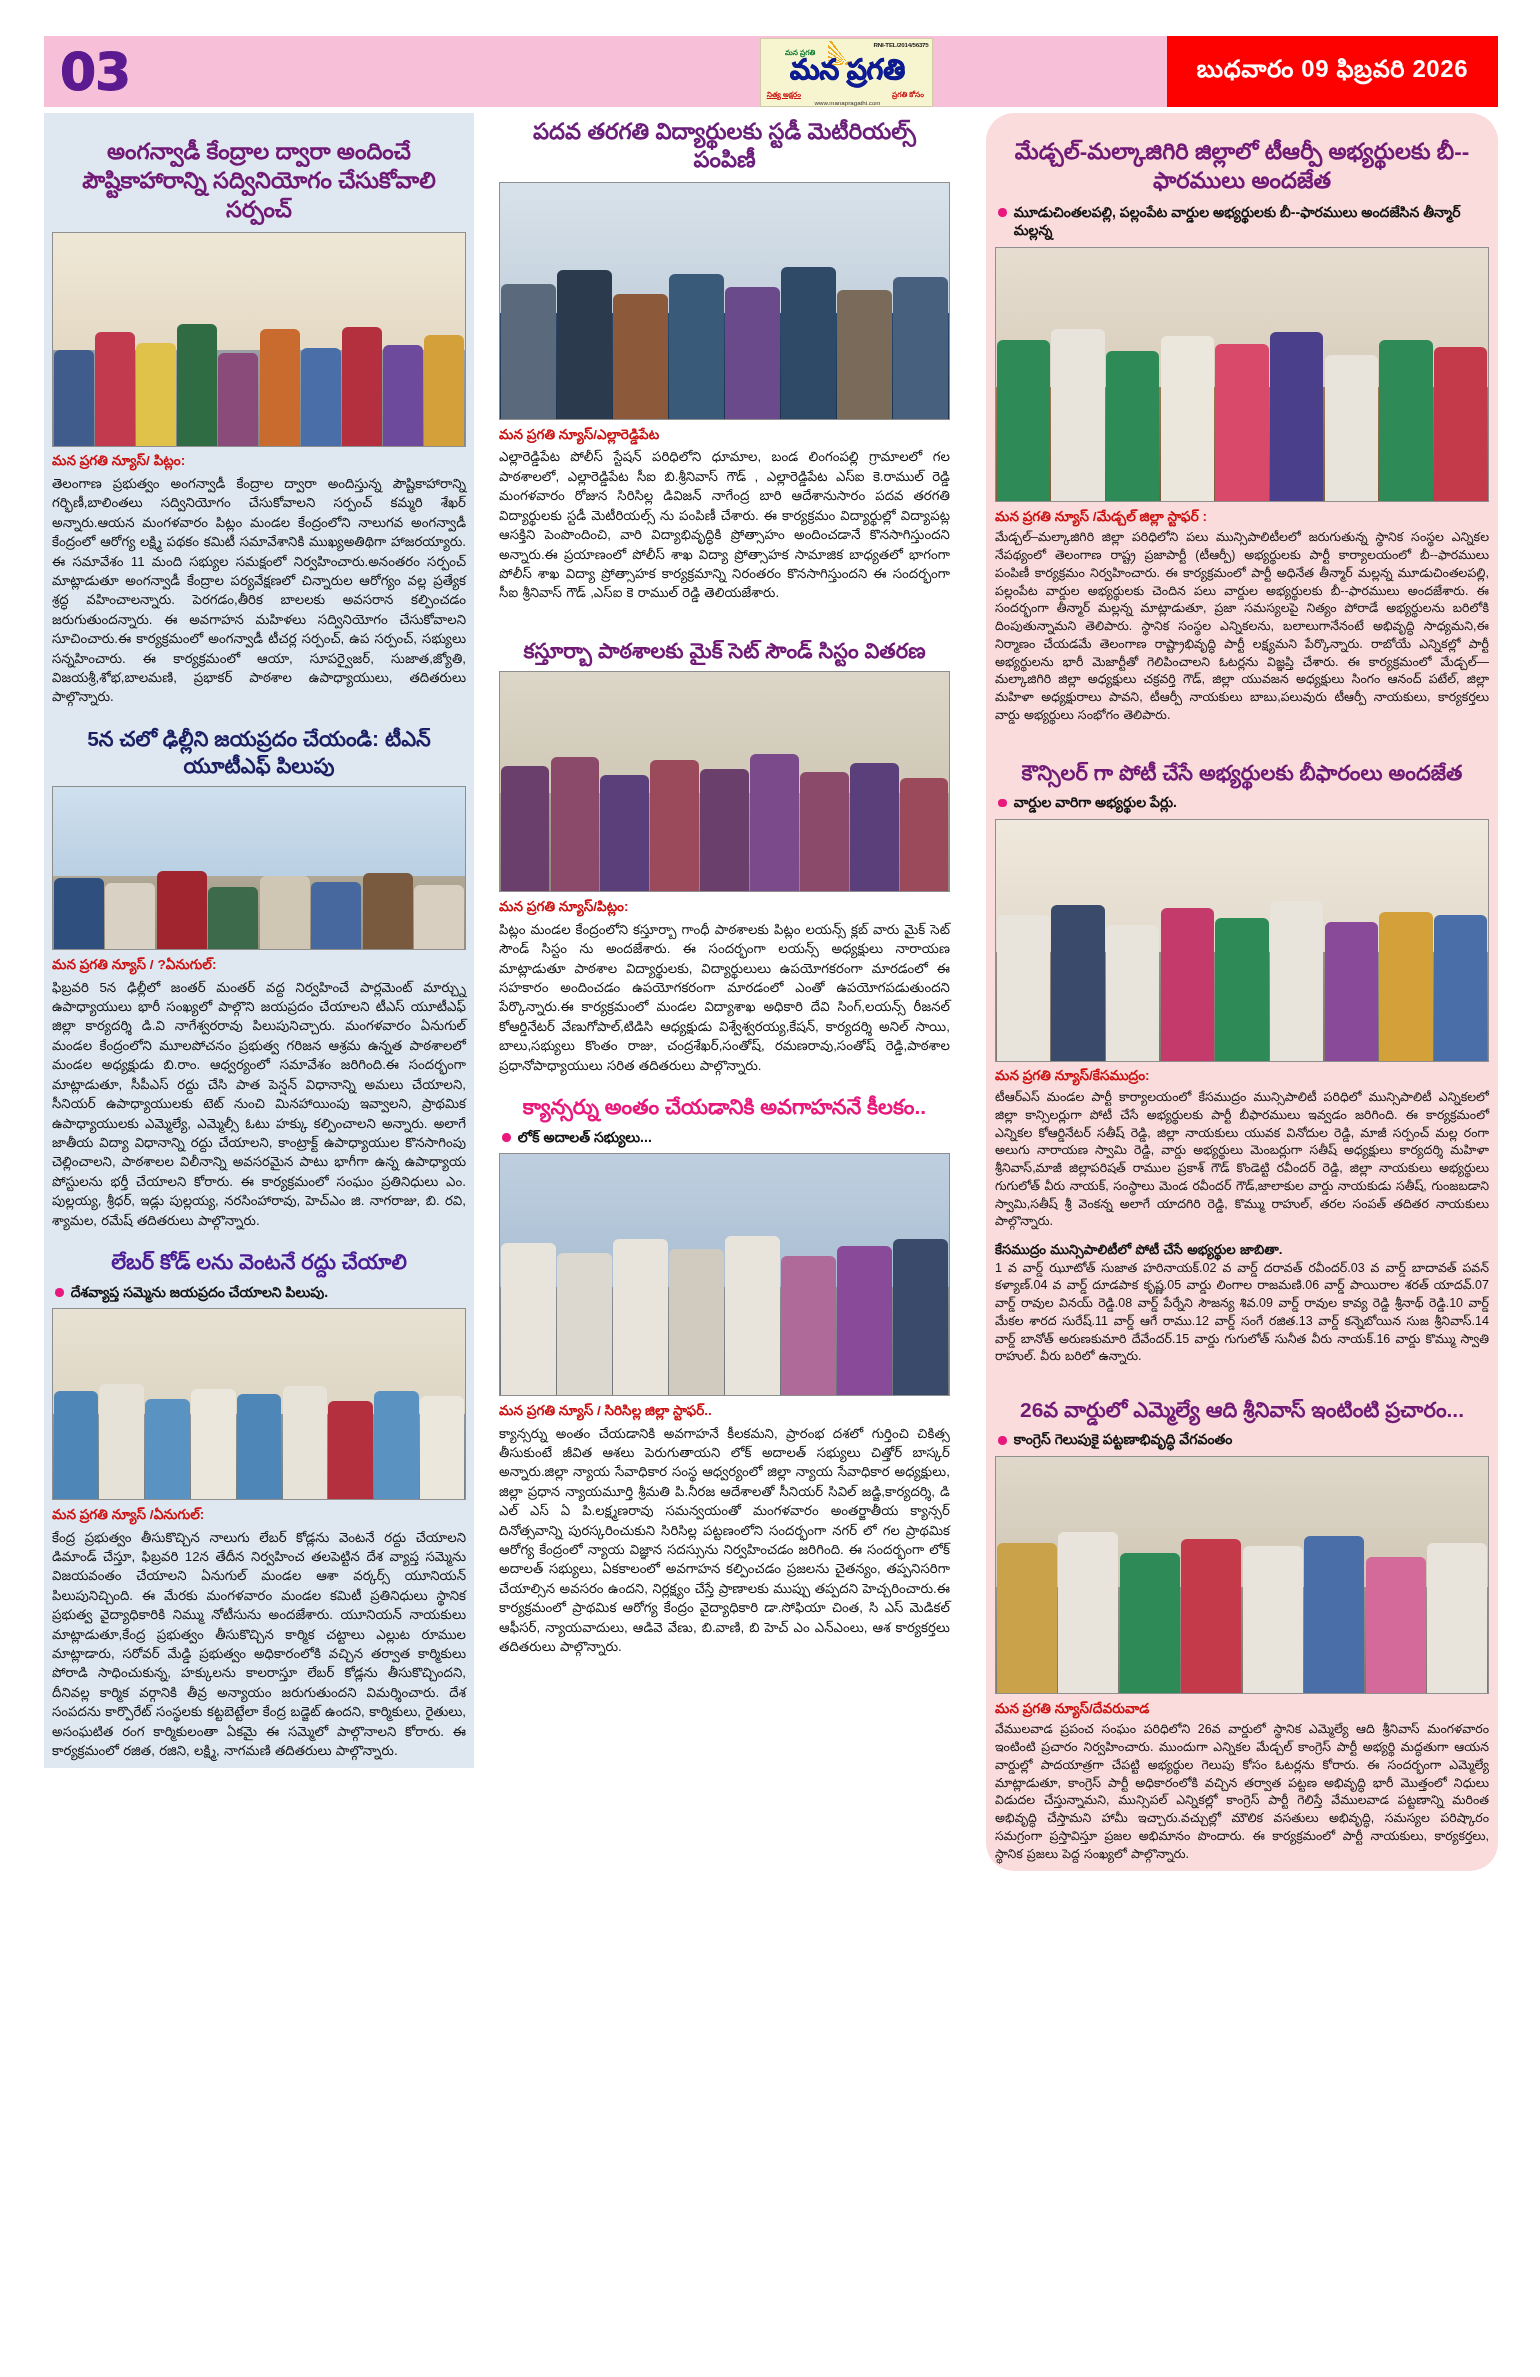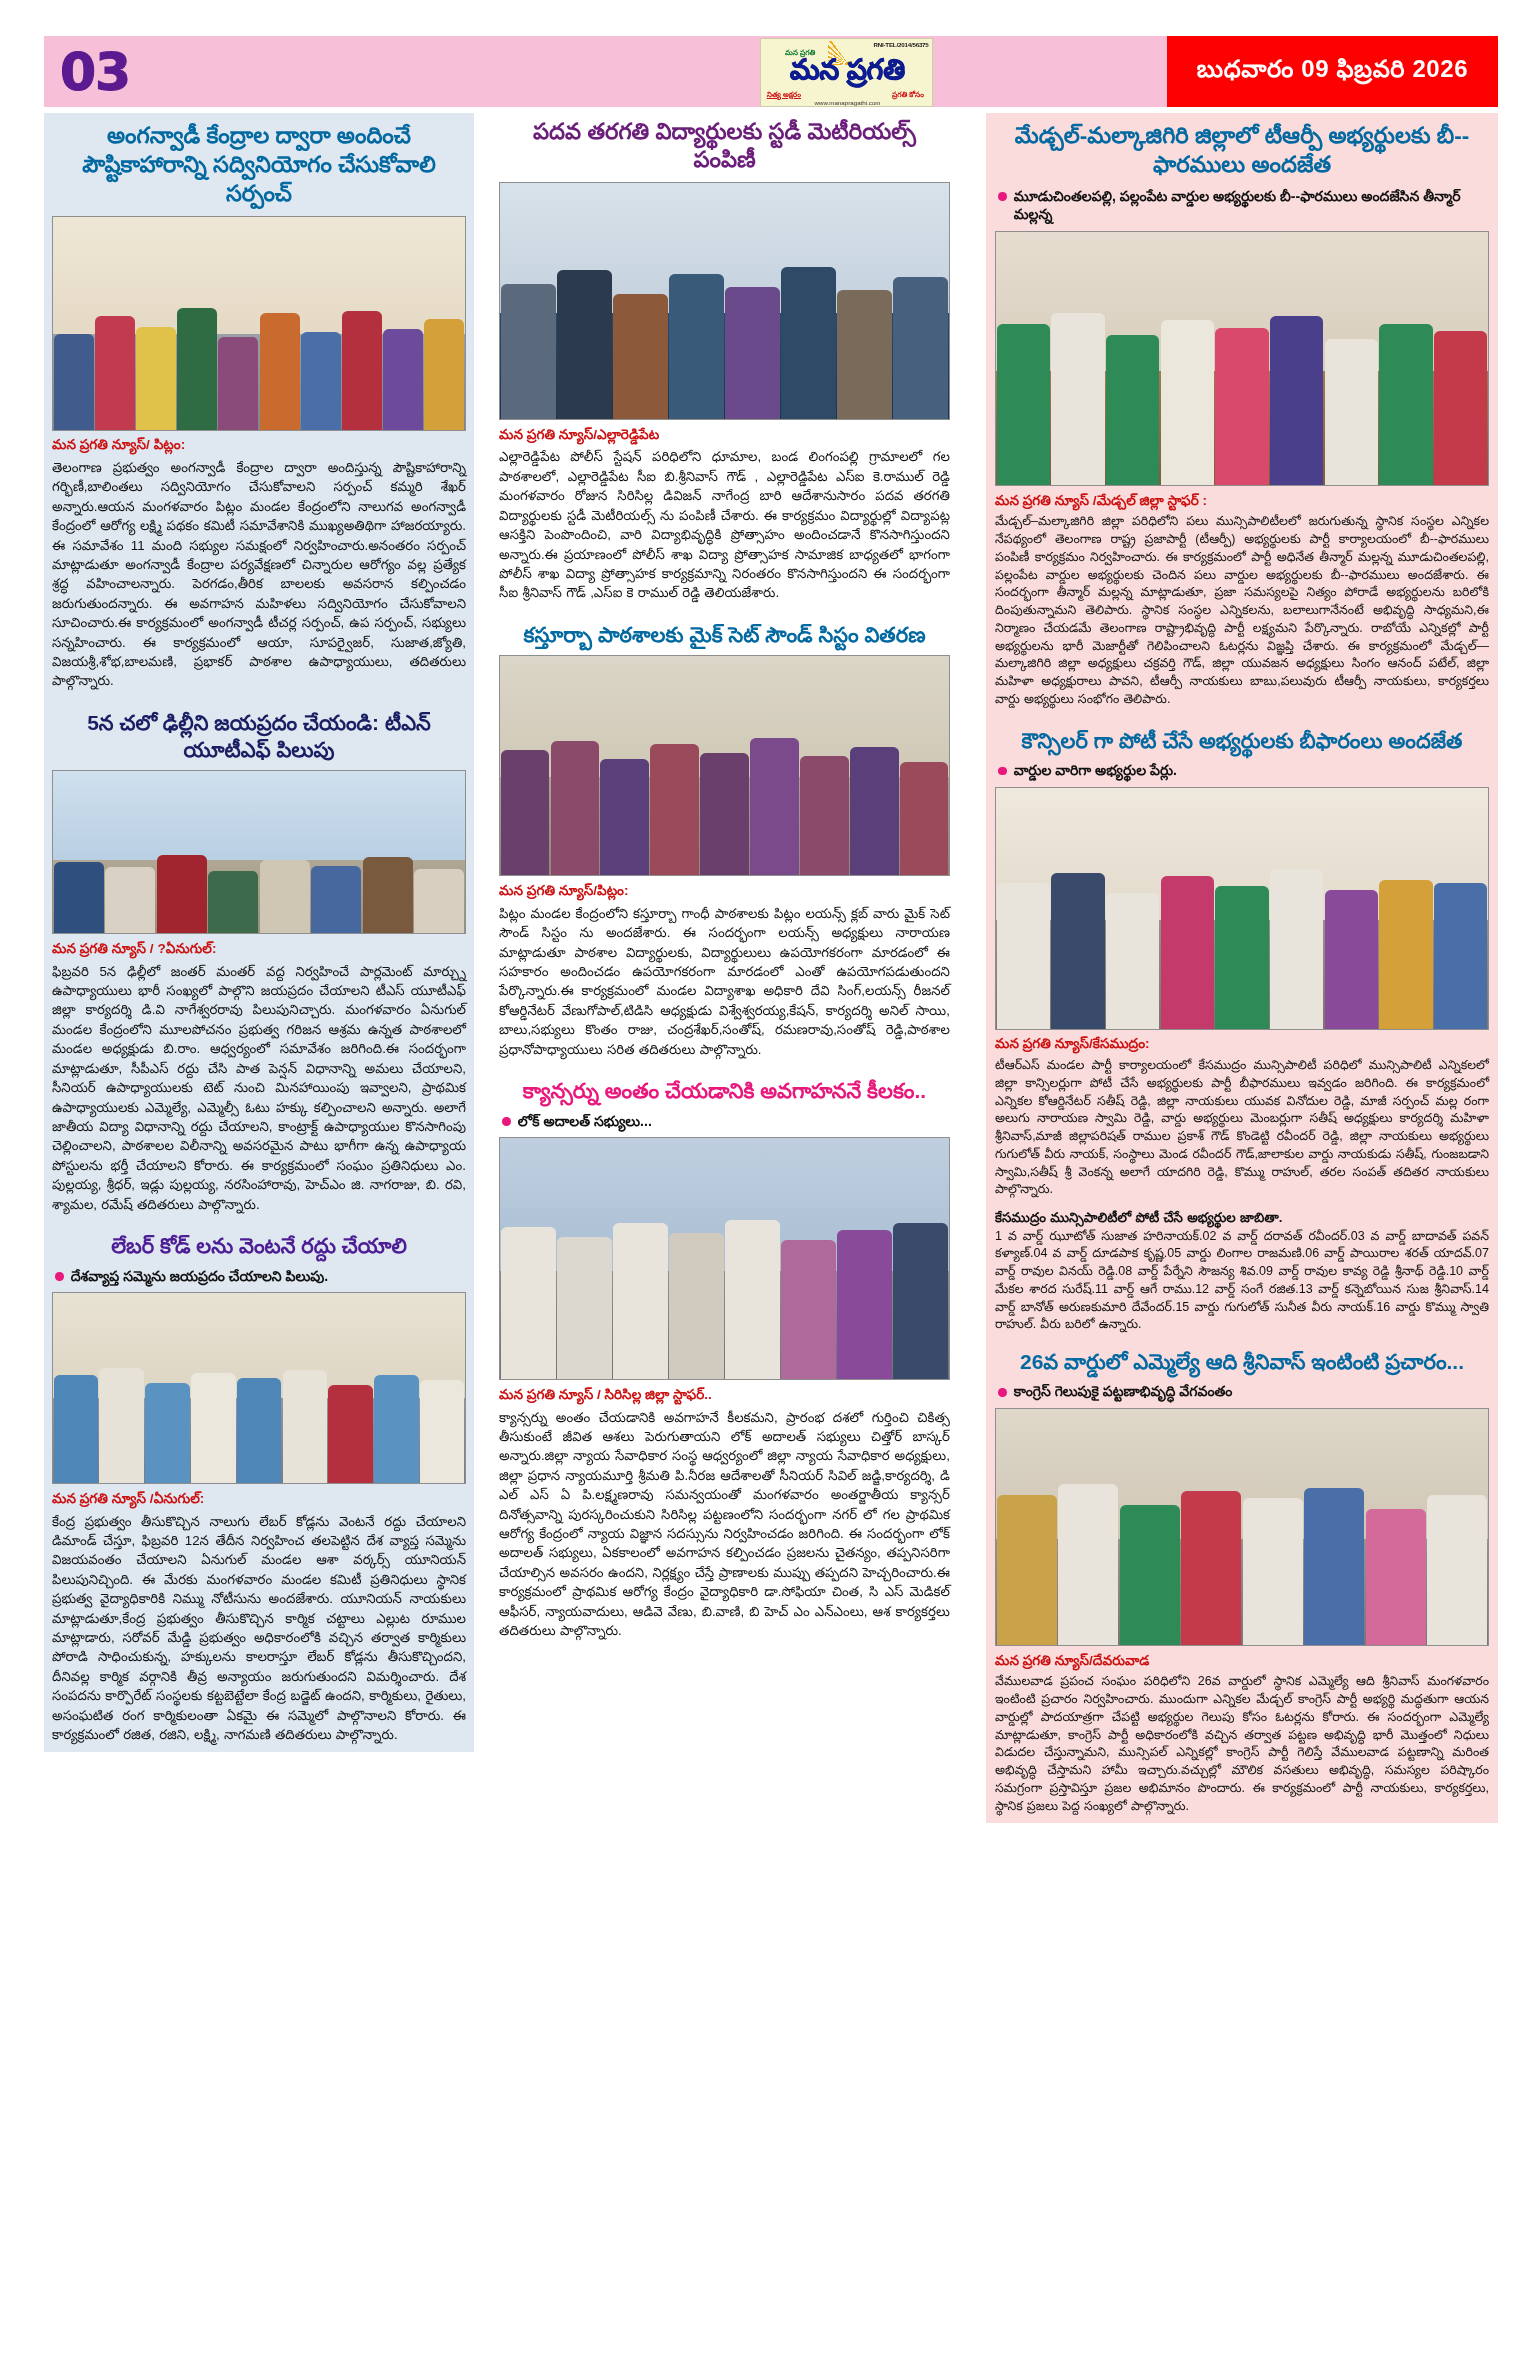--- a/index.html
+++ b/index.html
@@ -96,30 +96,30 @@
   }
 
   
   .col { position: absolute; top: 113px; }
   .col1 { left: 44px;   width: 430px; }
   .col2 { left: 498px;  width: 453px; }
   .col3 { left: 986px; width: 512px; }
 
   .block { position: relative; margin-bottom: 0; }
   .tint-blue { background: #dfe7f0; padding: 9px 8px 8px; }
-  .tint-pink { background: #fbdcdc; padding: 9px 9px 8px; }
+  .tint-pink { background: #fbdcdc; padding: 9px 9px 8px; border-radius: 28px; }
   .tint-none { background: #ffffff; padding: 4.5px 1.1px 5.7px; }
 
   h2.headline {
     text-align: center;
     line-height: 1.28;
     font-weight: 700;
     margin-bottom: 6.8px;
   }
-  .hl-black  { color: #0369a1; }
+  .hl-black  { color: #701a75; margin-top: 16px; }
   .hl-purple { color: #6b1f7a; }
   .hl-navy   { color: #1a1f63; }
   .hl-crimson{ color: #4c1d95; }
   .hl-pinkmag{ color: #e8187c; }
 
   .h-xl { font-size: 22.6px; }
   .h-lg { font-size: 21px; }
 
   .subhead {
     display: flex; align-items: flex-start; gap: 6.8px;

